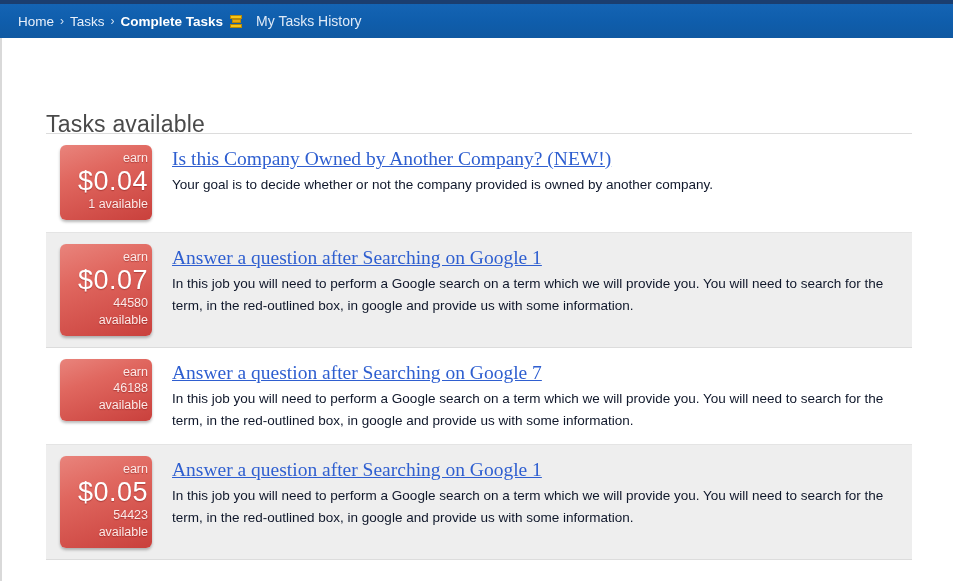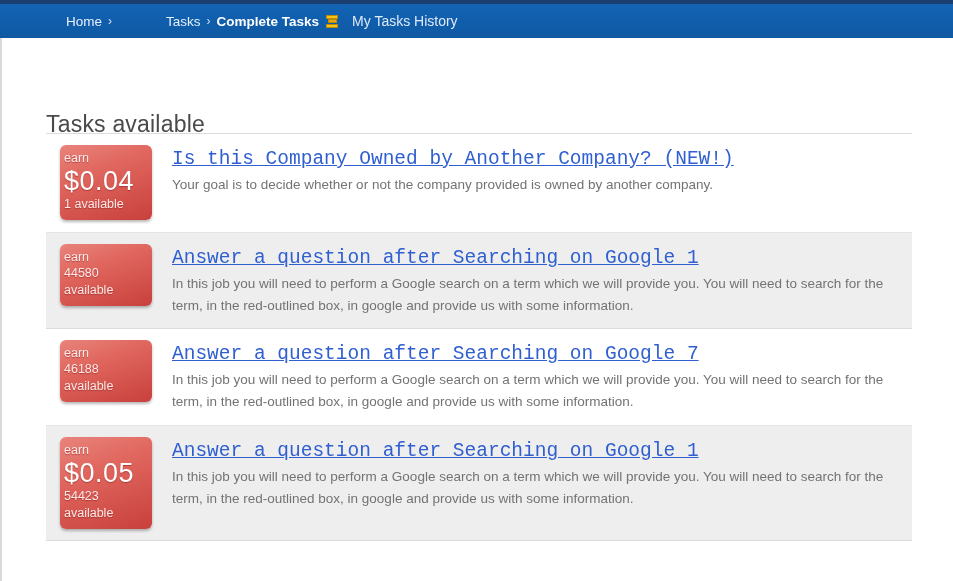--- a/index.html
+++ b/index.html
@@ -37,21 +37,20 @@
   .breadcrumb {
     display: flex;
     align-items: center;
     font-size: 13.5px;
     color: #e8f0fa;
     white-space: nowrap;
   }
   .breadcrumb a {
     color: #e8f0fa;
     text-decoration: none;
-    margin-left: 48px;
   }
   .crumb-sep {
     margin: 0 6px;
     color: #cfe0f2;
     font-size: 12px;
   }
   .crumb-current {
     font-weight: bold;
     color: #ffffff;
   }
@@ -142,21 +141,21 @@
 
   
   .badge {
     flex: 0 0 auto;
     width: 92px;
     min-height: 60px;
     border-radius: 6px;
     background: linear-gradient(160deg, #e9847c 0%, #e0675f 35%, #c9403c 100%);
     box-shadow: 0 2px 3px rgba(0,0,0,0.28);
     color: #ffffff;
-    text-align: left;
+    text-align: right;
     box-sizing: border-box;
     padding: 5px 4px 7px 4px;
     text-shadow: 0 1px 1px rgba(120,20,20,0.45);
   }
   .badge-earn {
     font-size: 12.5px;
     line-height: 16px;
     color: #fde9e7;
   }
   .badge-price {
@@ -176,32 +175,32 @@
 
   
   .task-body {
     flex: 1 1 auto;
     padding-left: 20px;
     padding-top: 2px;
     padding-right: 6px;
   }
   .task-title {
     display: inline-block;
-    font-family: Liberation Mono, monospace;
+    font-family: Liberation Serif, serif;
     font-size: 19.5px;
     line-height: 24px;
     color: #2f5fd0;
     text-decoration: underline;
     cursor: pointer;
   }
   .task-desc {
     margin-top: 3px;
     font-size: 13.5px;
     line-height: 22px;
-    color: #737373;
+    color: #0f172a;
     max-width: 722px;
   }
 </style>
 </head>
 <body>
 
 <div class="topstrip"></div>
 
 <div class="navbar">
   <div class="breadcrumb">
@@ -232,20 +231,21 @@
           <div class="badge-avail inline"><span class="count">1</span> <span class="avail-word">available</span></div>
         </div>
         <div class="task-body">
           <div><a href="#" class="task-title">Is this Company Owned by Another Company? (NEW!)</a></div>
           <div class="task-desc">Your goal is to decide whether or not the company provided is owned by another company.</div>
         </div>
       </div>
       <div class="task-row striped">
         <div class="badge">
           <div class="badge-earn">earn</div>
+          <div class="badge-price">$0.07</div>
           <div class="badge-avail"><span class="count">44580</span><span class="avail-word">available</span></div>
         </div>
         <div class="task-body">
           <div><a href="#" class="task-title">Answer a question after Searching on Google 1</a></div>
           <div class="task-desc">In this job you will need to perform a Google search on a term which we will provide you. You will need to search for the term, in the red-outlined box, in google and provide us with some information.</div>
         </div>
       </div>
       <div class="task-row">
         <div class="badge">
           <div class="badge-earn">earn</div>

